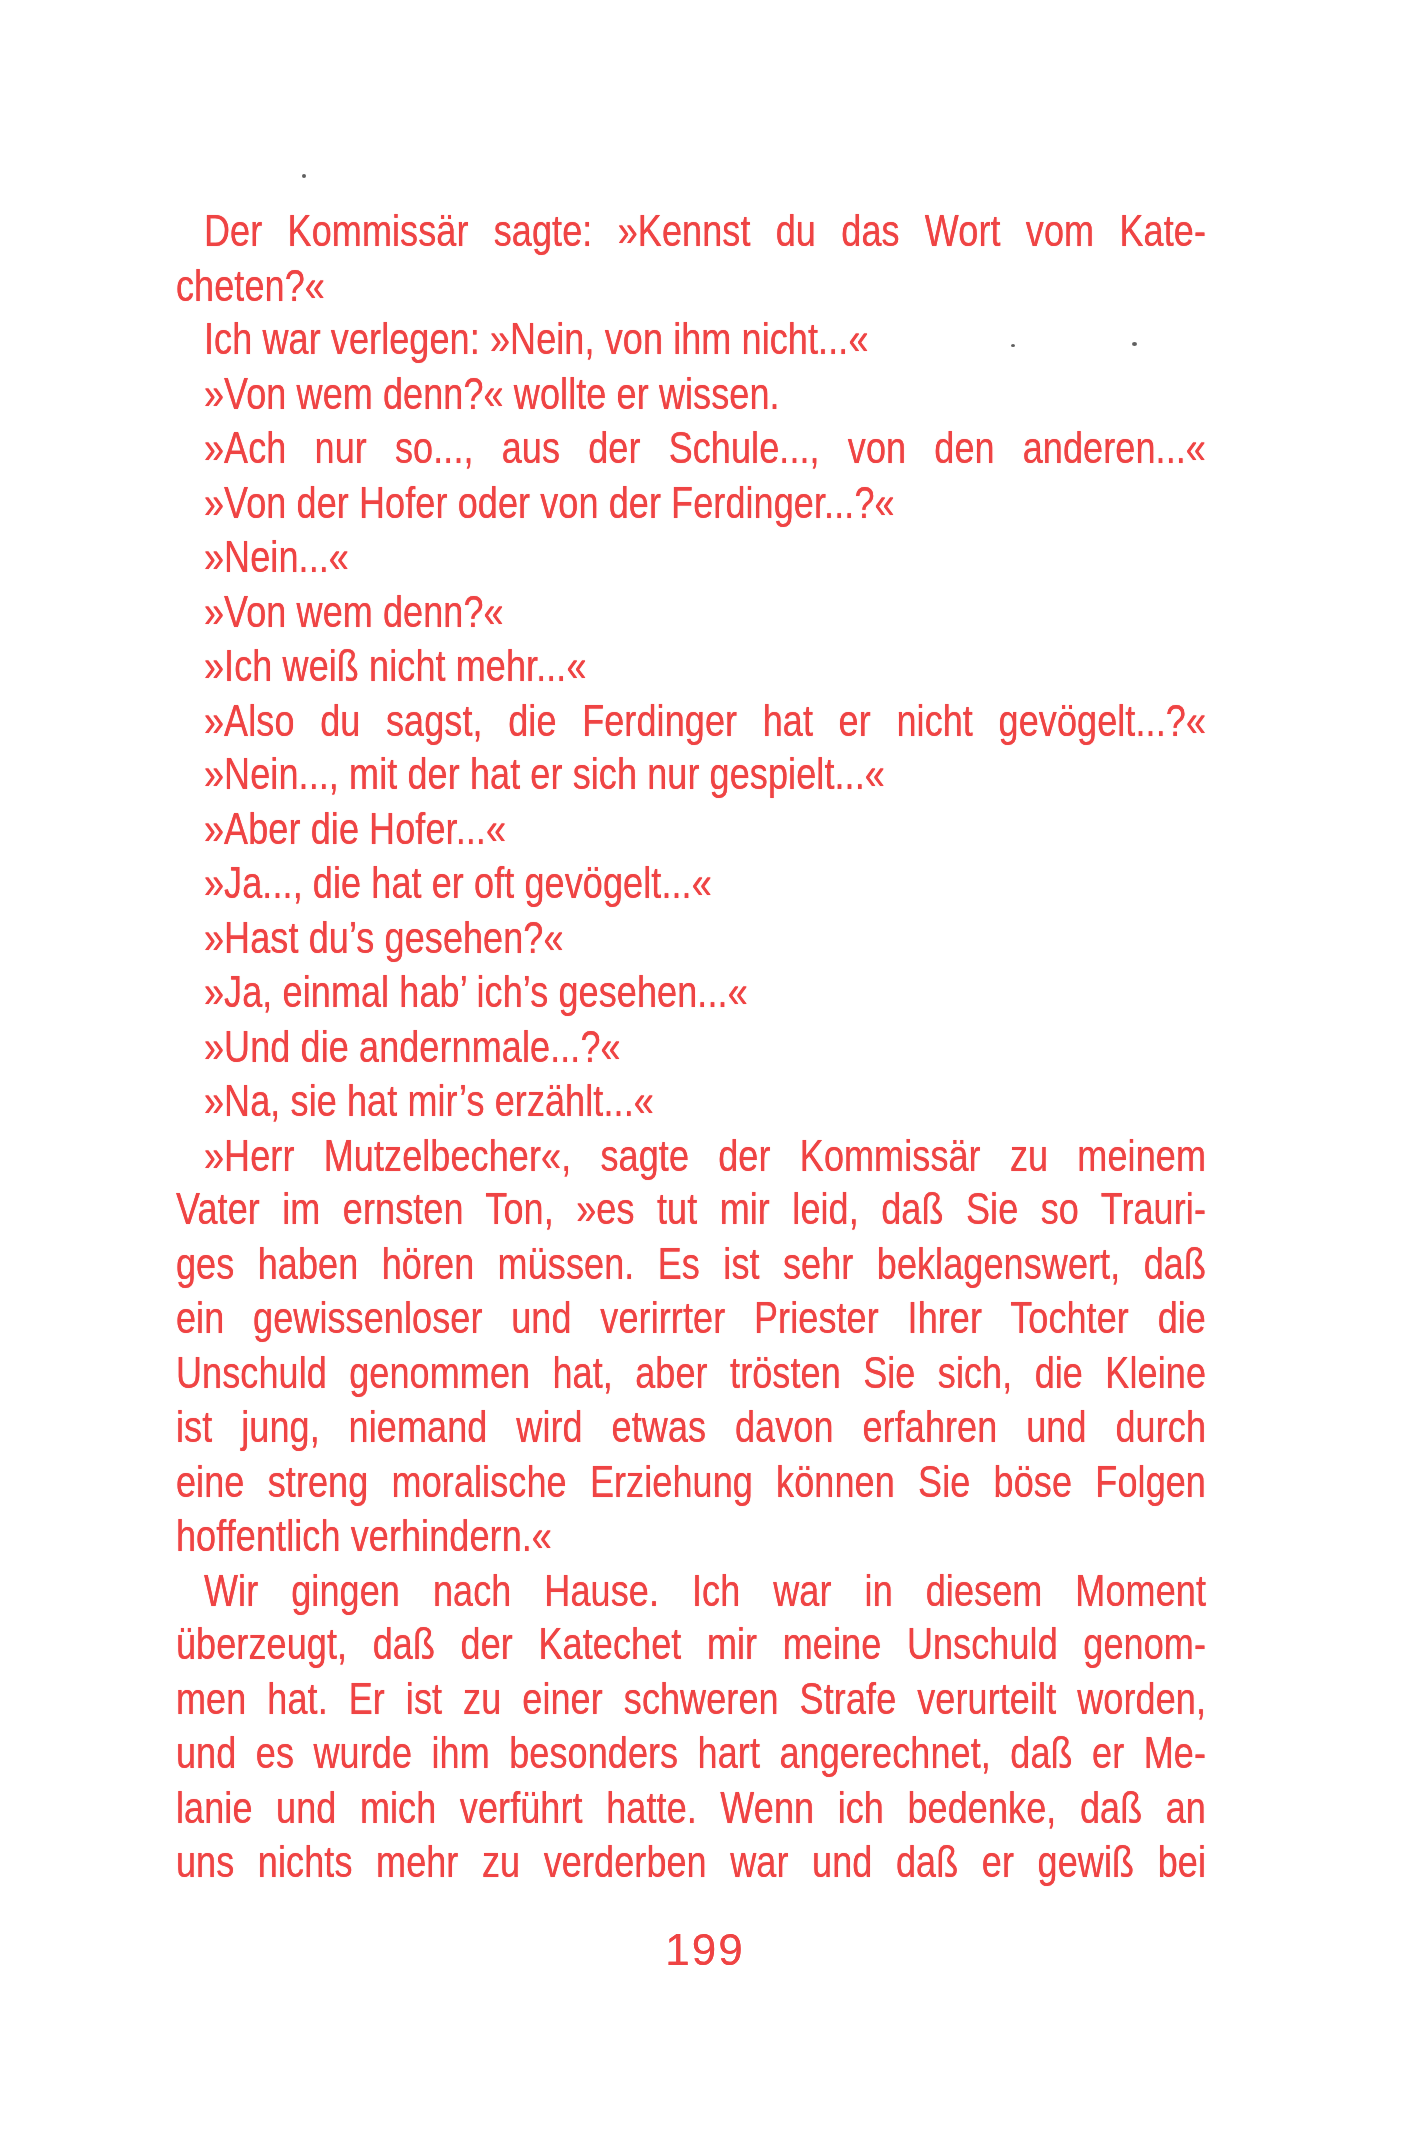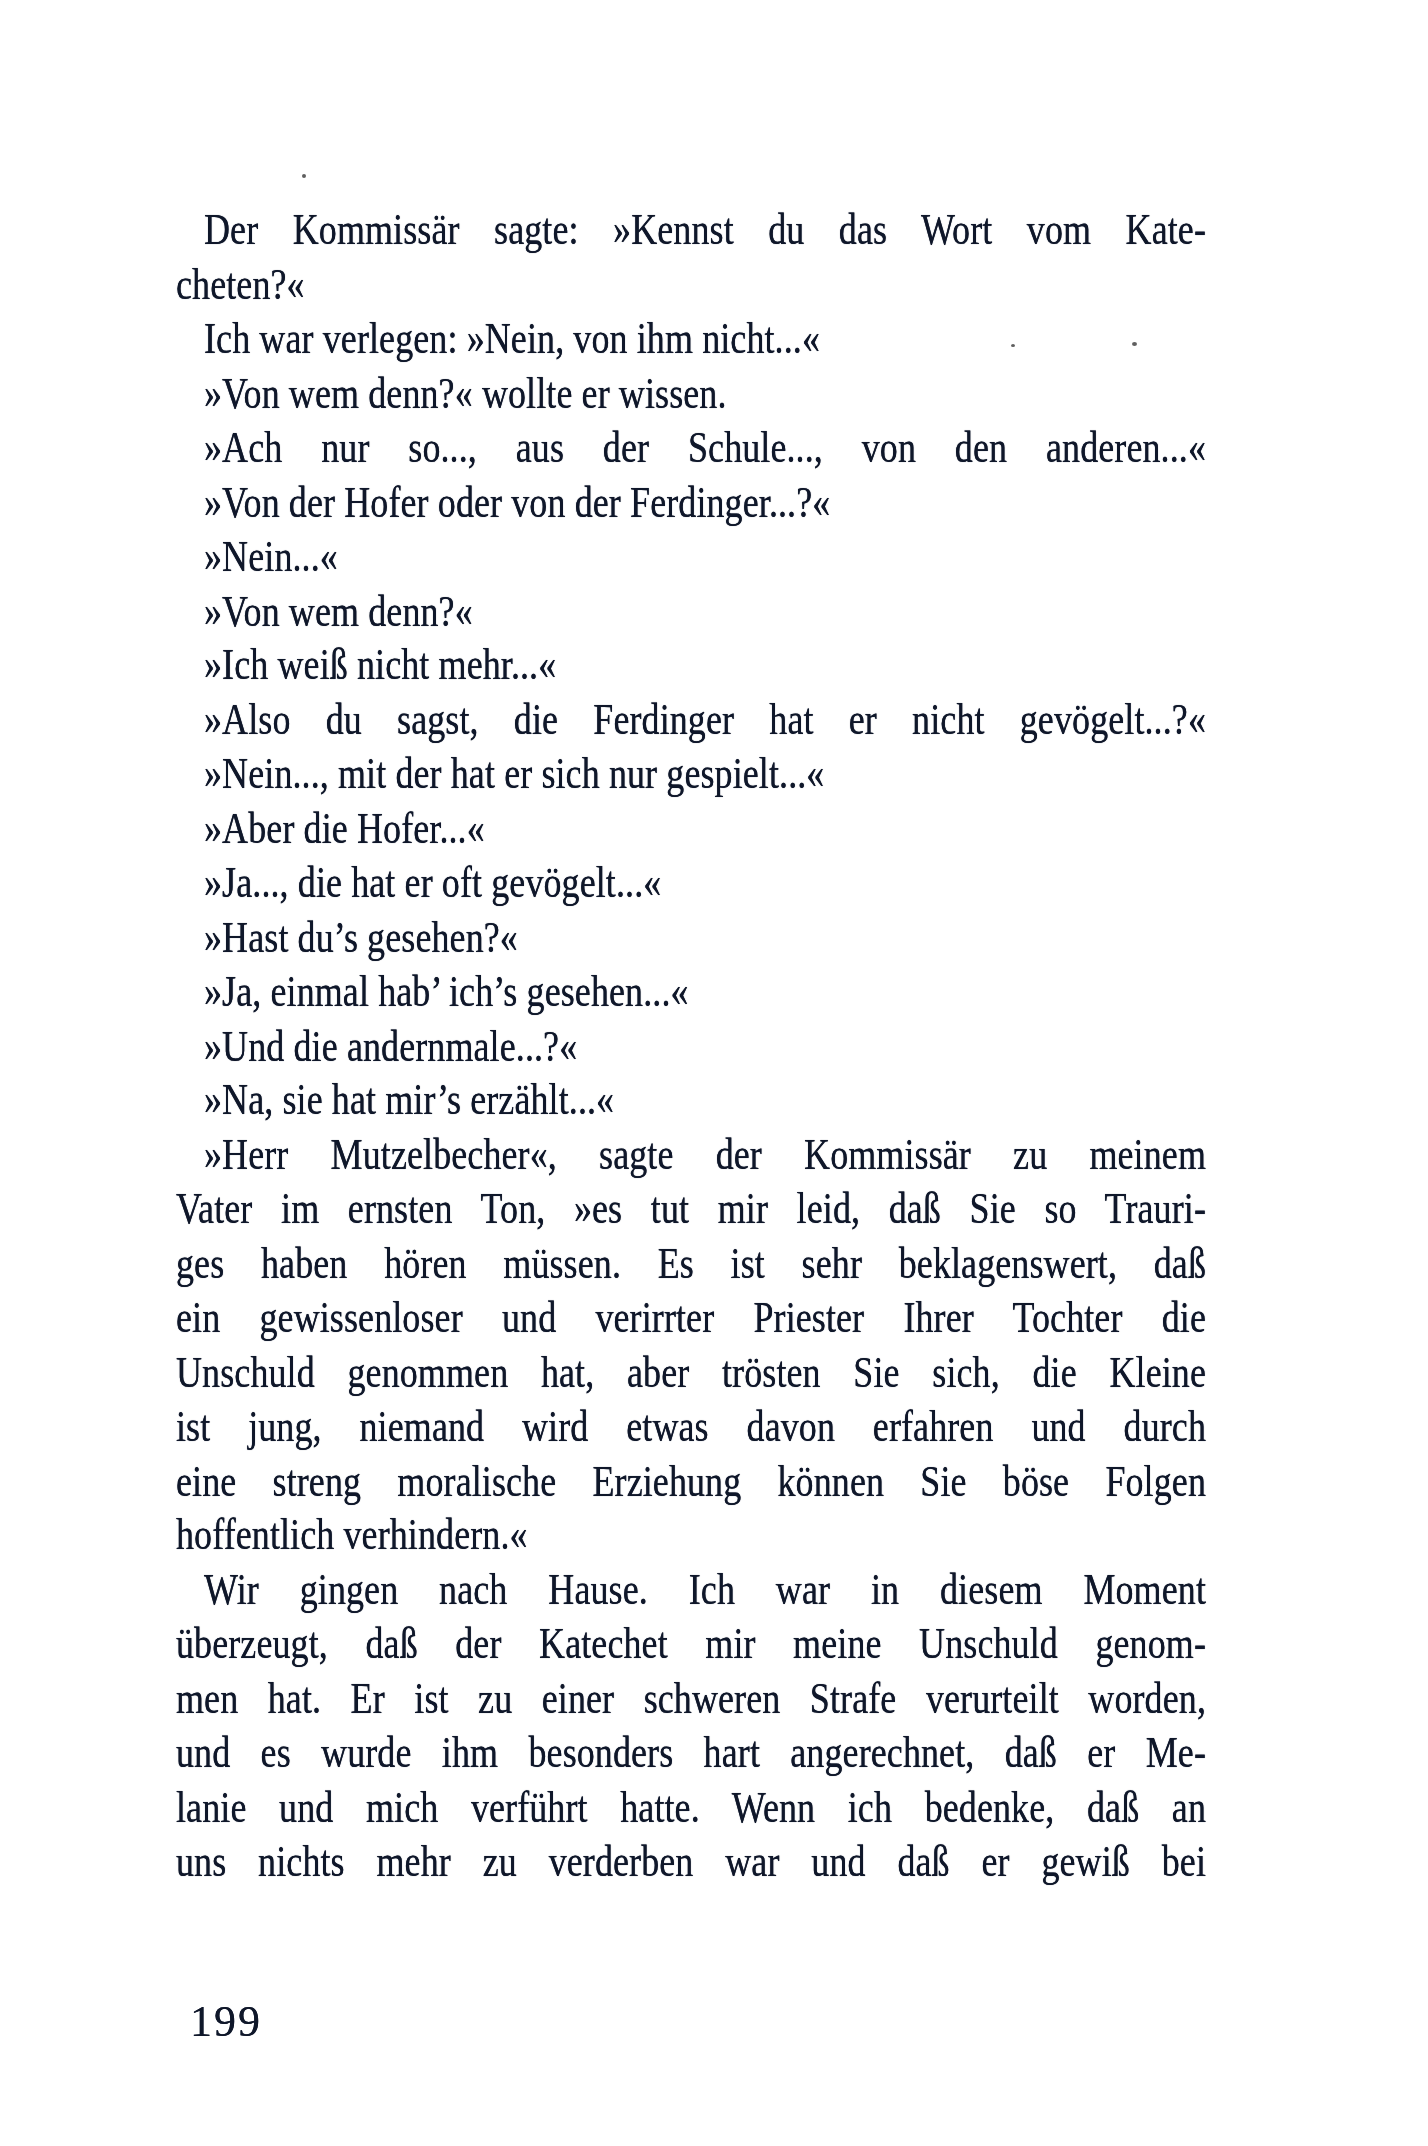--- a/index.html
+++ b/index.html
@@ -6,22 +6,22 @@
     margin: 0;
     padding: 0;
     background: #ffffff;
   }
   .page {
     position: relative;
     width: 1428px;
     height: 2146px;
     background: #ffffff;
     overflow: hidden;
-    font-family: Liberation Serif, serif;
-    color: #0f172a;
+    font-family: Liberation Sans, sans-serif;
+    color: #ef4444;
   }
   .textblock {
     position: absolute;
     left: 176px;
     top: 203px;
     width: 1030px;
     font-size: 36px;
     line-height: 43.5px;
     transform: scaleY(1.25);
     transform-origin: 0 0;
@@ -35,23 +35,23 @@
   .line.indent {
     padding-left: 28px;
   }
   .line.full {
     text-align: justify;
     text-align-last: justify;
   }
   .pagenum {
     position: absolute;
     left: 190px;
-    top: 2000px;
+    top: 1928px;
     width: 1030px;
-    text-align: left;
+    text-align: center;
     font-size: 44px;
     line-height: 44px;
     letter-spacing: 2px;
     text-shadow: 0 0 0.6px currentColor;
   }
   .speck {
     position: absolute;
     background: #2a2a2a;
     border-radius: 50%;
     opacity: 0.75;

